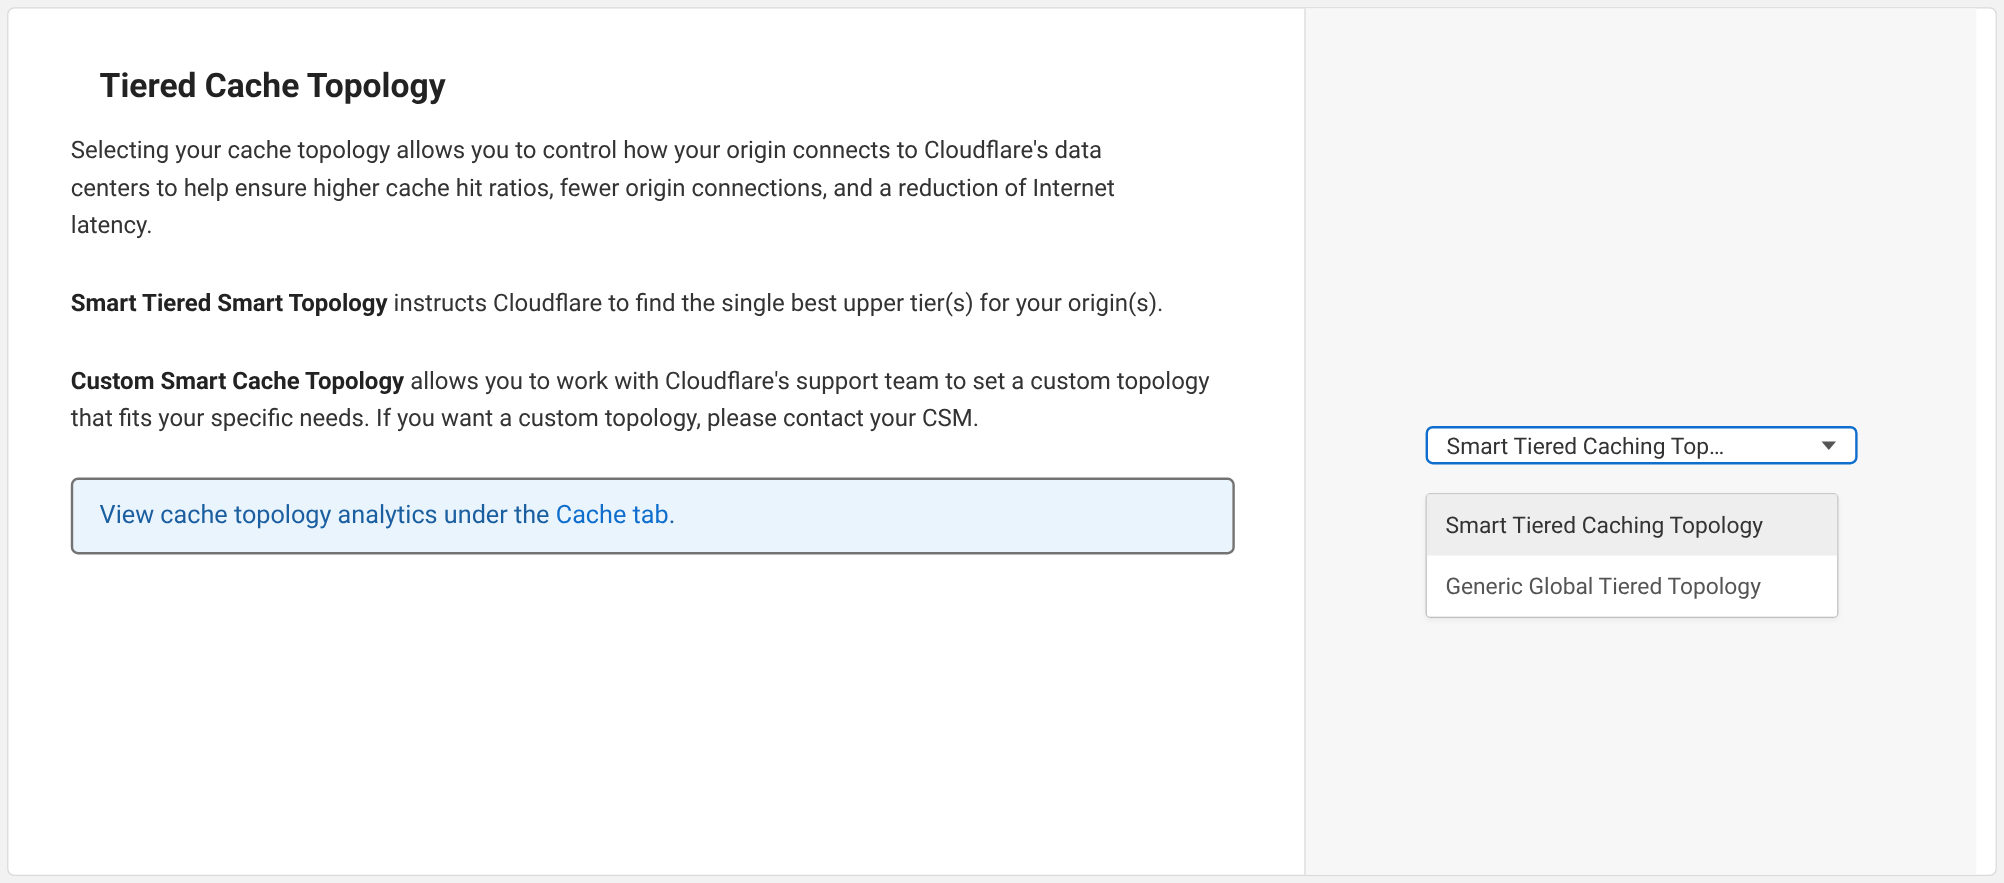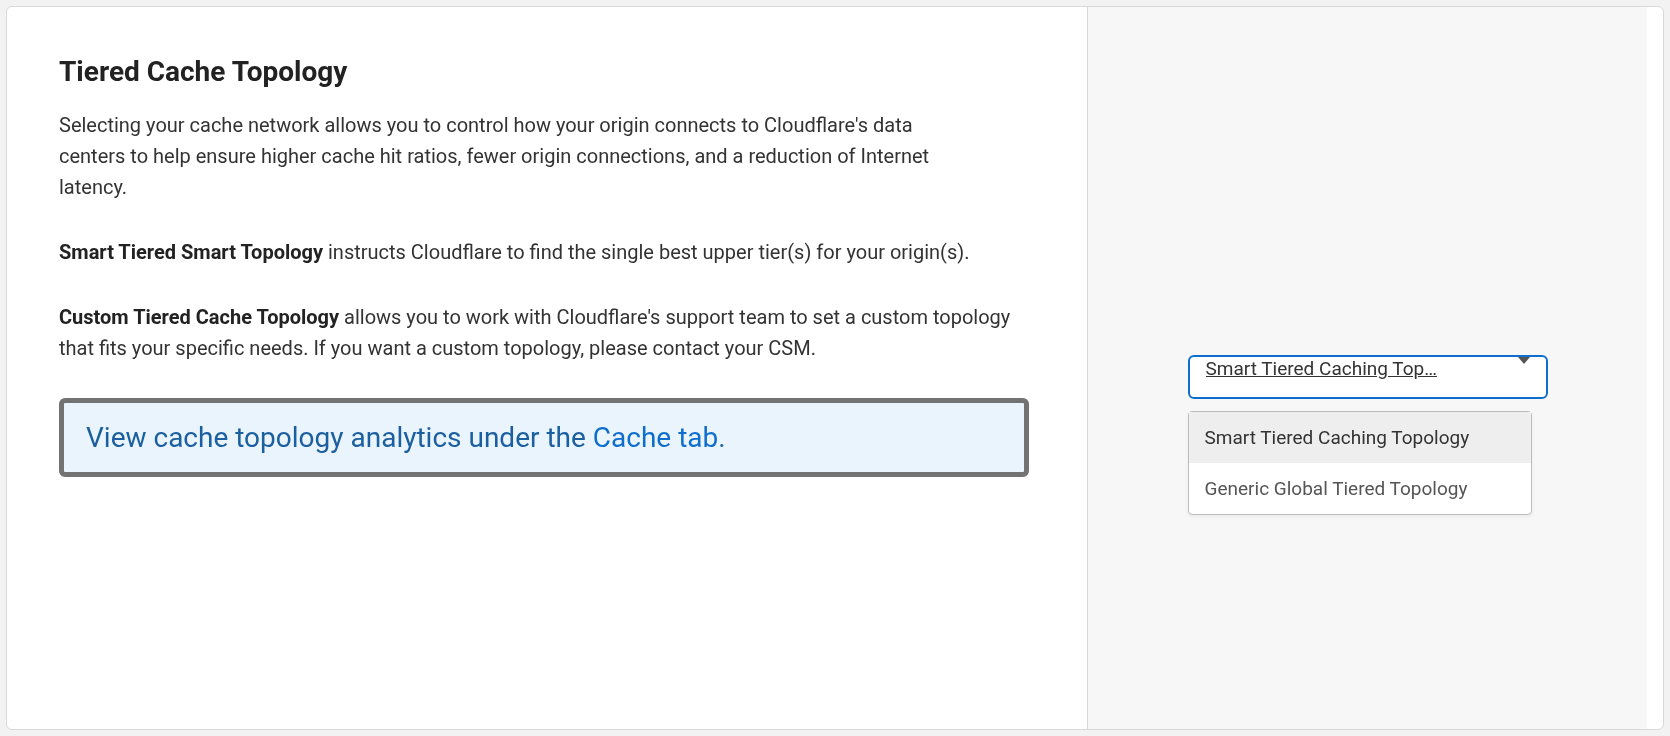--- a/index.html
+++ b/index.html
@@ -20,74 +20,75 @@
   .main {
     flex: 1 1 auto;
     padding: 48px 52px 40px 52px;
     max-width: 1080px;
   }
   .title {
     font-size: 28px;
     font-weight: 700;
     color: #222;
     margin-bottom: 22px;
+    margin-left: 24px;
   }
   .desc {
     font-size: 20px;
     line-height: 1.55;
     color: #333;
     margin-bottom: 34px;
     max-width: 920px;
   }
   .para {
     font-size: 20px;
     line-height: 1.55;
     color: #333;
     margin-bottom: 34px;
     max-width: 980px;
   }
   .para strong { font-weight: 700; color: #222; }
   .info-banner {
     margin-top: 30px;
     background: #eaf4fc;
-    border: 5px solid #737373;
+    border: 2px solid #737373;
     border-radius: 6px;
     padding: 18px 22px;
-    font-size: 28px;
+    font-size: 21px;
     color: #1b5fa0;
     max-width: 970px;
   }
   .info-banner a { color: #0f6ecd; text-decoration: none; }
   .sidebar {
     width: 560px;
     border-left: 1px solid #d9d9d9;
     background: #f7f7f7;
     padding: 48px 40px;
     position: relative;
   }
   .select-wrap {
     position: relative;
     margin-top: 300px; 
     width: 360px;
     margin-left: auto;
     margin-right: auto;
   }
   .select-box {
     display: flex;
+    align-items: center;
     justify-content: space-between;
-    height: 44px;
+    height: 32px;
     padding: 0 16px;
     background: #fff;
     border: 2px solid #0f6ecd;
     border-radius: 6px;
     font-size: 19px;
     color: #333;
     cursor: pointer;
     overflow: hidden;
-    text-decoration: underline;
   }
   .select-box .label {
     white-space: nowrap;
     overflow: hidden;
     text-overflow: ellipsis;
     flex: 1 1 auto;
   }
   .caret {
     width: 0; height: 0;
     border-left: 6px solid transparent;
@@ -116,27 +117,27 @@
     background: #eeeeee;
     color: #333;
   }
 </style>
 </head>
 <body>
 
 <div class="card">
   <div class="main">
     <h1 class="title">Tiered Cache Topology</h1>
-    <p class="desc">Selecting your cache network allows you to control how your origin connects to Cloudflare's data centers to help ensure higher cache hit ratios, fewer origin connections, and a reduction of Internet latency.</p>
+    <p class="desc">Selecting your cache topology allows you to control how your origin connects to Cloudflare's data centers to help ensure higher cache hit ratios, fewer origin connections, and a reduction of Internet latency.</p>
 
     <p class="para">
       <strong>Smart Tiered Smart Topology</strong><span> instructs Cloudflare to find the single best upper tier(s) for your origin(s).</span>
     </p>
     <p class="para">
-      <strong>Custom Tiered Cache Topology</strong><span> allows you to work with Cloudflare's support team to set a custom topology that fits your specific needs. If you want a custom topology, please contact your CSM.</span>
+      <strong>Custom Smart Cache Topology</strong><span> allows you to work with Cloudflare's support team to set a custom topology that fits your specific needs. If you want a custom topology, please contact your CSM.</span>
     </p>
 
     <div class="info-banner">
       <span>View cache topology analytics under the </span><a href="#">Cache tab</a><span>.</span>
     </div>
   </div>
 
   <div class="sidebar">
     <div class="select-wrap">
       <div class="select-box">

